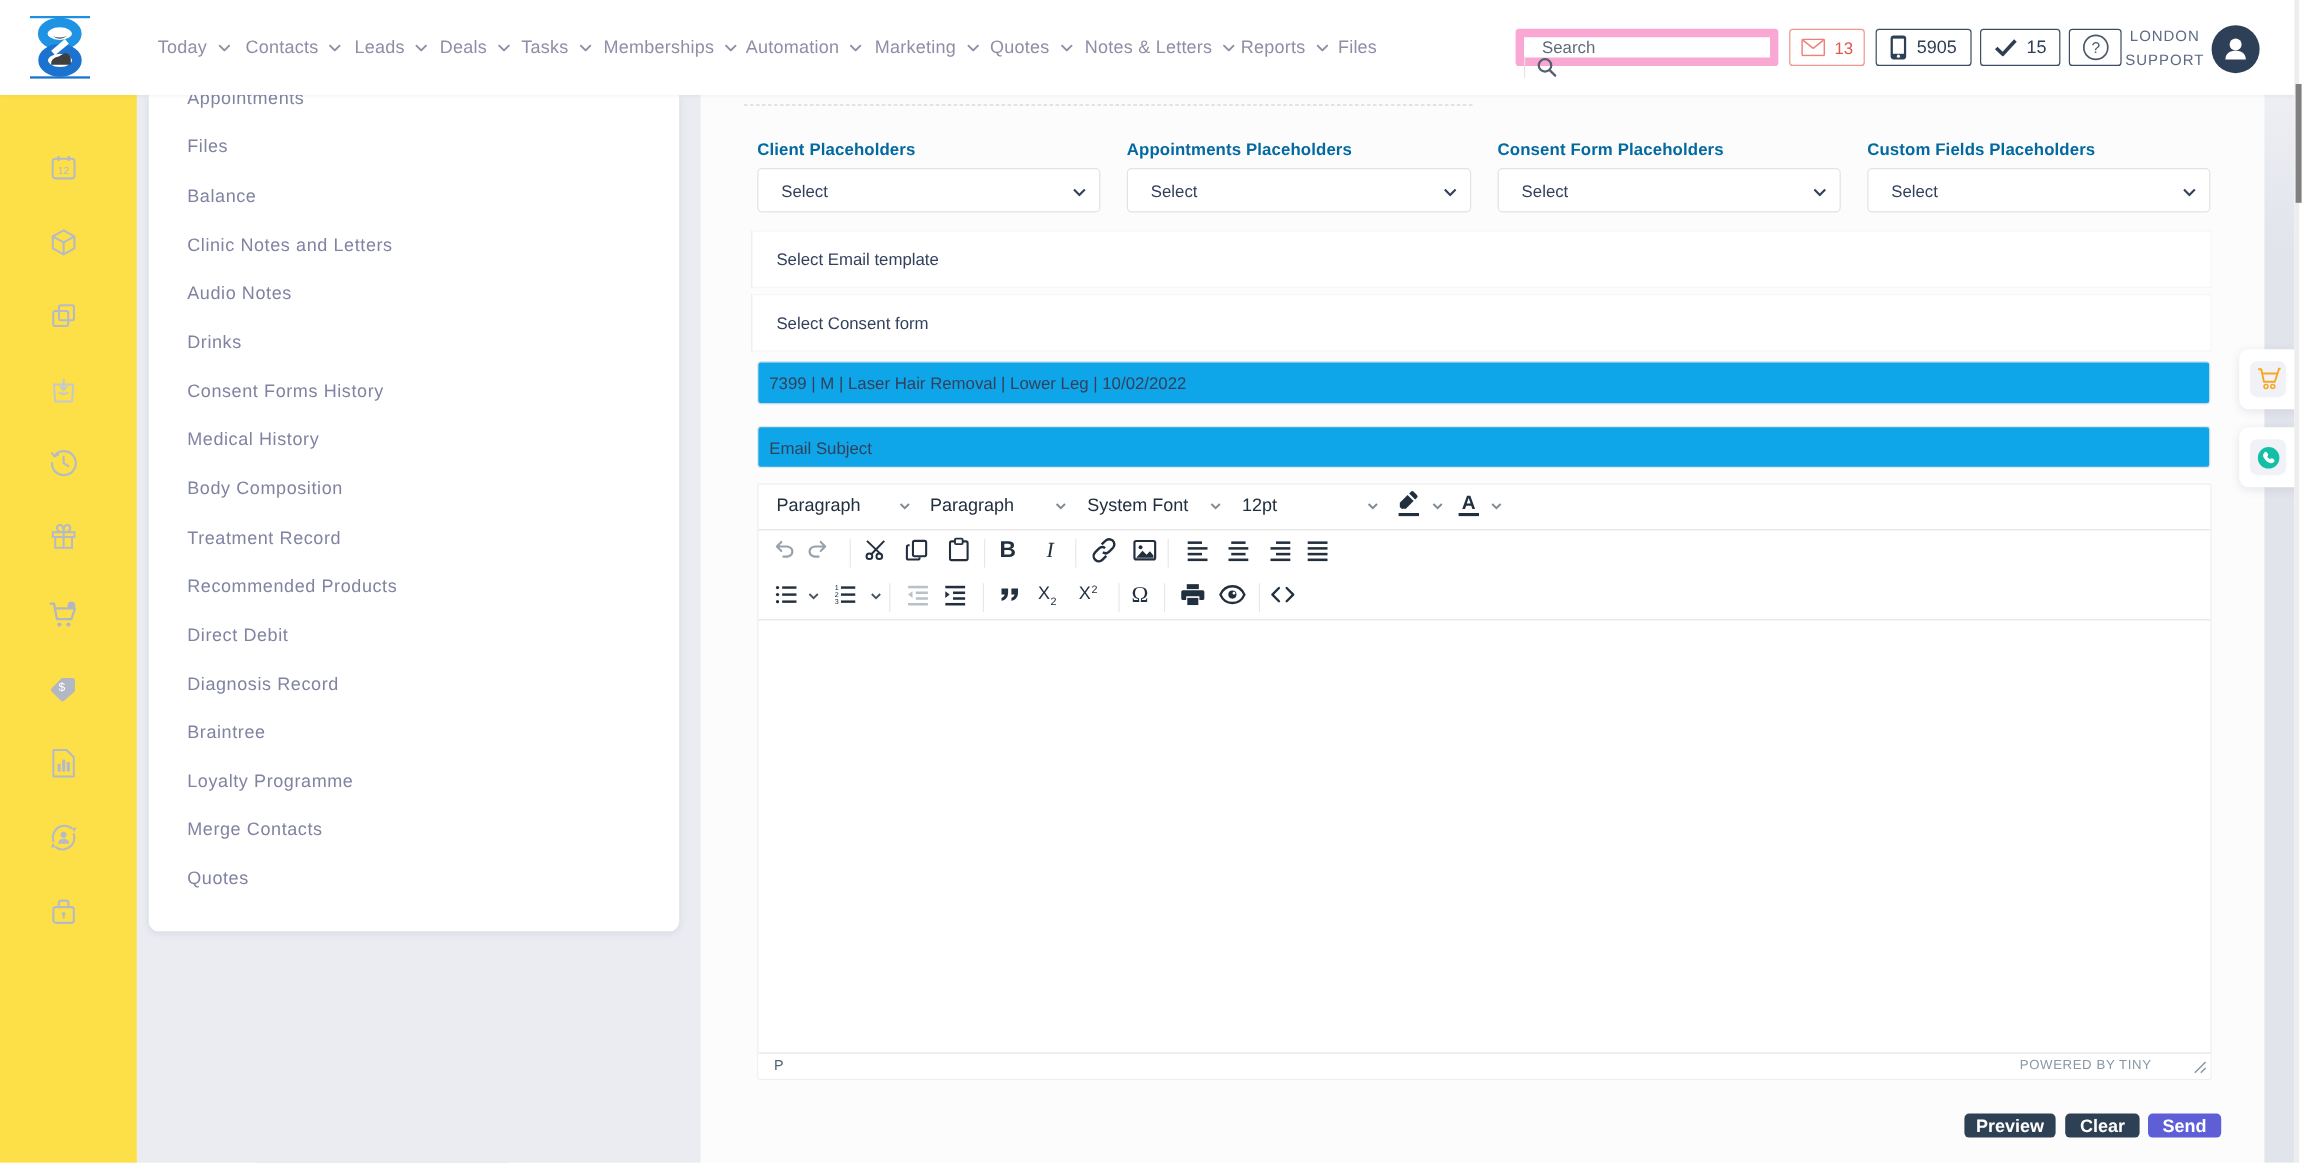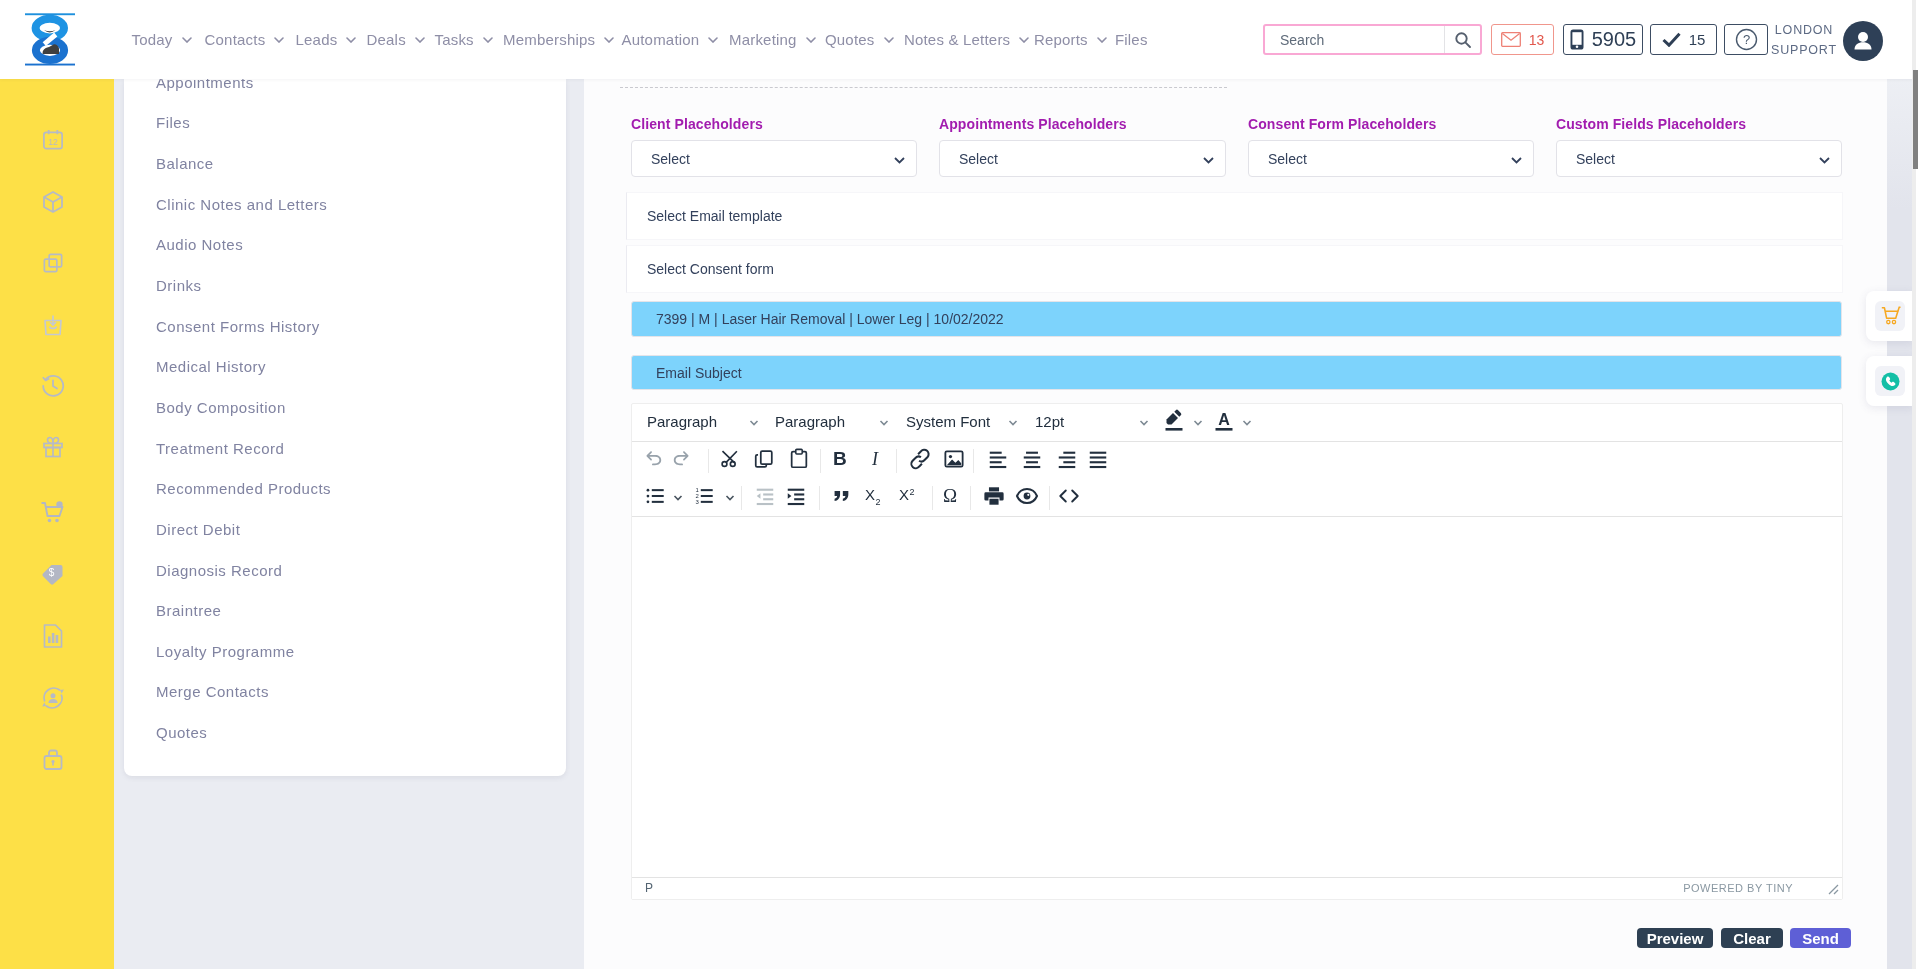--- a/index.html
+++ b/index.html
@@ -13,50 +13,50 @@
 .navitem { display:flex; align-items:center; margin-right:12px; color:#8e8ea6; font-size:15px; letter-spacing:0.2px; }
 .navitem:nth-child(1){margin-right:13px}.navitem:nth-child(2){margin-right:11.2px}
 .navitem:nth-child(3){margin-right:10.1px}.navitem:nth-child(4){margin-right:9.6px}
 .navitem:nth-child(5){margin-right:10.2px}.navitem:nth-child(6){margin-right:7.3px}
 .navitem:nth-child(7){margin-right:10.6px}.navitem:nth-child(8){margin-right:9.3px}
 .navitem:nth-child(9){margin-right:10.4px}.navitem:nth-child(10){margin-right:4.6px}
 .navitem:nth-child(11){margin-right:8.1px}
 .navitem .chev { margin-left:9px; }
 .chev svg { display:block; }
 
-#searchbox { position:absolute; left:1263px; top:24px; width:219px; height:31px; border:2px solid #f9a8d4; border-radius:3px; display:flex; background:#fff; }
+#searchbox { position:absolute; left:1263px; top:24px; width:219px; height:31px; border:7px solid #f9a8d4; border-radius:3px; display:flex; background:#fff;flex-direction:column; }
 #searchbox .sin { flex:1; display:flex; align-items:center; padding-left:15px; color:#5f6b7a; font-size:14px; }
 #searchbox .sbtn { width:36px; border-left:1px solid #e3e3e6; display:flex; align-items:center; justify-content:center; }
 
 .topbtn { position:absolute; top:24px; height:31px; border-radius:3px; display:flex; align-items:center; justify-content:center; background:#fff; font-size:14px; }
 #btn-mail { left:1491px; width:63px; border:1px solid #f0968c; color:#e2574c; }
-#btn-phone { left:1563px; width:80px; border:1px solid #3d4d63; color:#2e3f55; font-size:20px; }
+#btn-phone { left:1563px; width:80px; border:1px solid #3d4d63; color:#2e3f55; font-size:15px; }
 #btn-check { left:1650px; width:67px; border:1px solid #3d4d63; color:#2e3f55; font-size:15px; }
 #btn-help { left:1724px; width:44px; border:1px solid #3d4d63; color:#2e3f55; }
 #acctname { position:absolute; left:1768px; top:21px; width:72px; text-align:center; font-size:12.5px; line-height:19.5px; color:#5d6a84; letter-spacing:0.8px; }
 #avatar { position:absolute; left:1843px; top:21px; width:40px; height:40px; border-radius:50%; background:#2e4057; display:flex; align-items:center; justify-content:center; }
 
 
 #iconbar { position:absolute; left:0; top:79px; width:114px; height:890px; background:#fde047; z-index:5; }
 .sideicon { position:absolute; left:53px; transform:translate(-50%,-50%); }
 
 
 #graypanel { position:absolute; left:105px; top:79px; width:479px; height:890px; background:#eaecf2; }
 #menucard { position:absolute; left:124px; top:79px; width:442px; height:697px; background:#fff; border-radius:0 0 8px 8px; box-shadow:0 2px 5px rgba(90,90,120,0.10); overflow:hidden; }
 #menucard ul { list-style:none; position:absolute; left:0; top:-17px; width:100%; }
 #menucard li { height:40.65px; display:flex; align-items:center; padding-left:32px; color:#8083a1; font-size:15px; letter-spacing:0.5px; }
 
 
 #main { position:absolute; left:584px; top:79px; width:1303px; height:890px; background:#fcfcfd; }
 #dashline { position:absolute; left:36px; top:8px; width:607px; border-top:1px dashed #c9c9cf; }
-.plabel { position:absolute; top:37px; font-size:14px; font-weight:bold; color:#a21caf; letter-spacing:0.1px; }
+.plabel { position:absolute; top:37px; font-size:14px; font-weight:bold; color:#0369a1; letter-spacing:0.1px; }
 .pselect { position:absolute; top:61px; height:37px; border:1px solid #e2e2e8; border-radius:4px; background:#fff; display:flex; align-items:center; padding-left:19px; color:#33415c; font-size:14px; }
 .pselect .chev { position:absolute; right:11px; top:15.5px; }
 .softrow { position:absolute; left:42px; width:1217px; background:#fff; border:1px solid #f6f6f9; border-left:1px solid #ebebf1; display:flex; align-items:center; padding-left:20px; color:#33415c; font-size:14px; }
-.inputrow { position:absolute; left:47px; width:1211px; background:#7dd3fc; border:1px solid #e4e4e9; border-radius:3px; display:flex; align-items:center; padding-left:24px; color:#33415c; font-size:14px; }
+.inputrow { position:absolute; left:47px; width:1211px; background:#0ea5e9; border:1px solid #e4e4e9; border-radius:3px; display:flex; align-items:center; padding-left:9px; color:#33415c; font-size:14px; }
 
 
 #editor { position:absolute; left:47px; top:324px; width:1212px; height:497px; background:#fff; border:1px solid #eee; border-radius:2px; }
 #tb1 { position:absolute; left:0; top:0; width:100%; height:38px; border-bottom:1px solid #e3e3e3; }
 #tb2 { position:absolute; left:0; top:38px; width:100%; height:37px; }
 #tb3 { position:absolute; left:0; top:75px; width:100%; height:38px; border-bottom:1px solid #e3e3e3; }
 .tbtext { position:absolute; font-size:15px; color:#222f3e; top:calc(50% - 1.5px); transform:translateY(-50%); }
 .tbsep { position:absolute; top:7px; width:1px; height:24px; background:#e8e8e8; }
 .ticon { position:absolute; top:50%; transform:translate(-50%,-50%); }
 #statusbar { position:absolute; left:0; bottom:0; width:100%; height:22px; border-top:1px solid #e3e3e3; background:#fff; }

